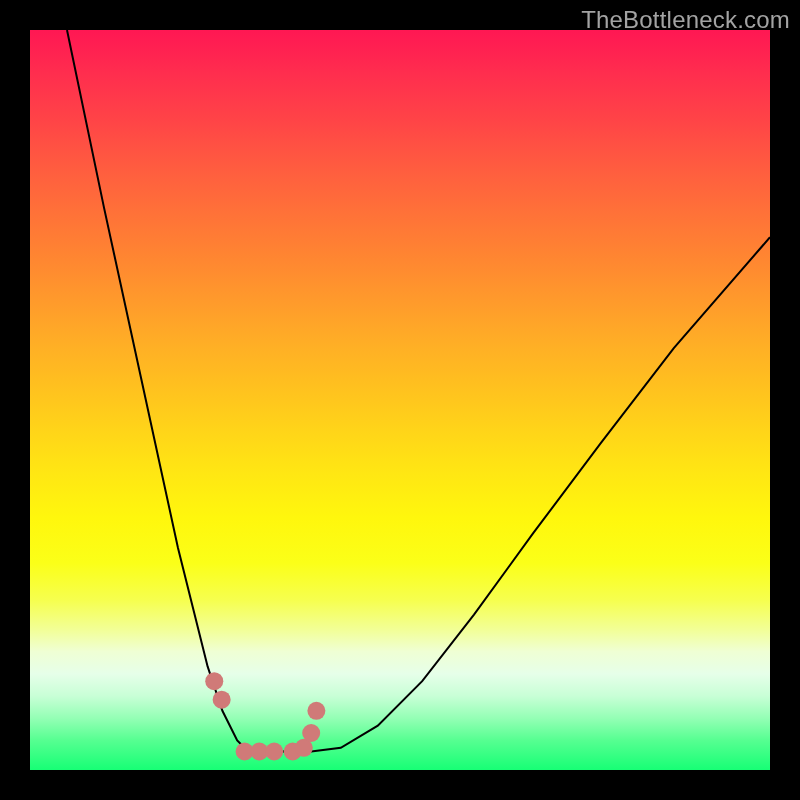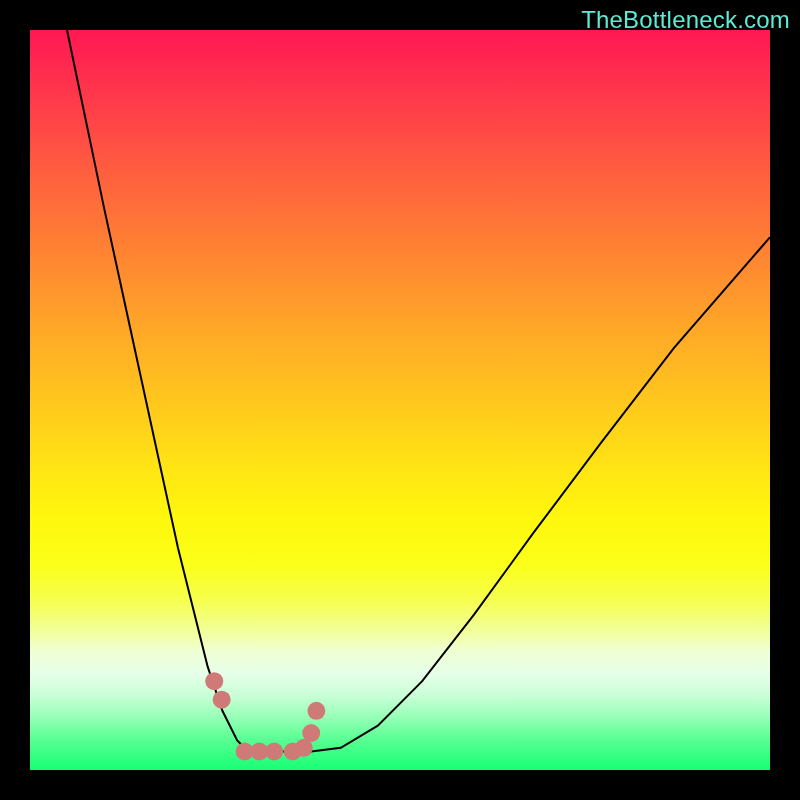--- a/index.html
+++ b/index.html
@@ -45,21 +45,21 @@
     top: 0;
     width: 740px;
     height: 740px;
   }
   .watermark {
     position: absolute;
     top: 6px;
     right: 10px;
     font-family: Arial, Helvetica, sans-serif;
     font-size: 24px;
-    color: #5eead4;
+    color: #a3a3a3;
     font-weight: 500;
     letter-spacing: 0.2px;
   }
 </style>
 </head>
 <body>
 
 <div class="frame">
   <div class="watermark">TheBottleneck.com</div>
   <div class="plot-area">

